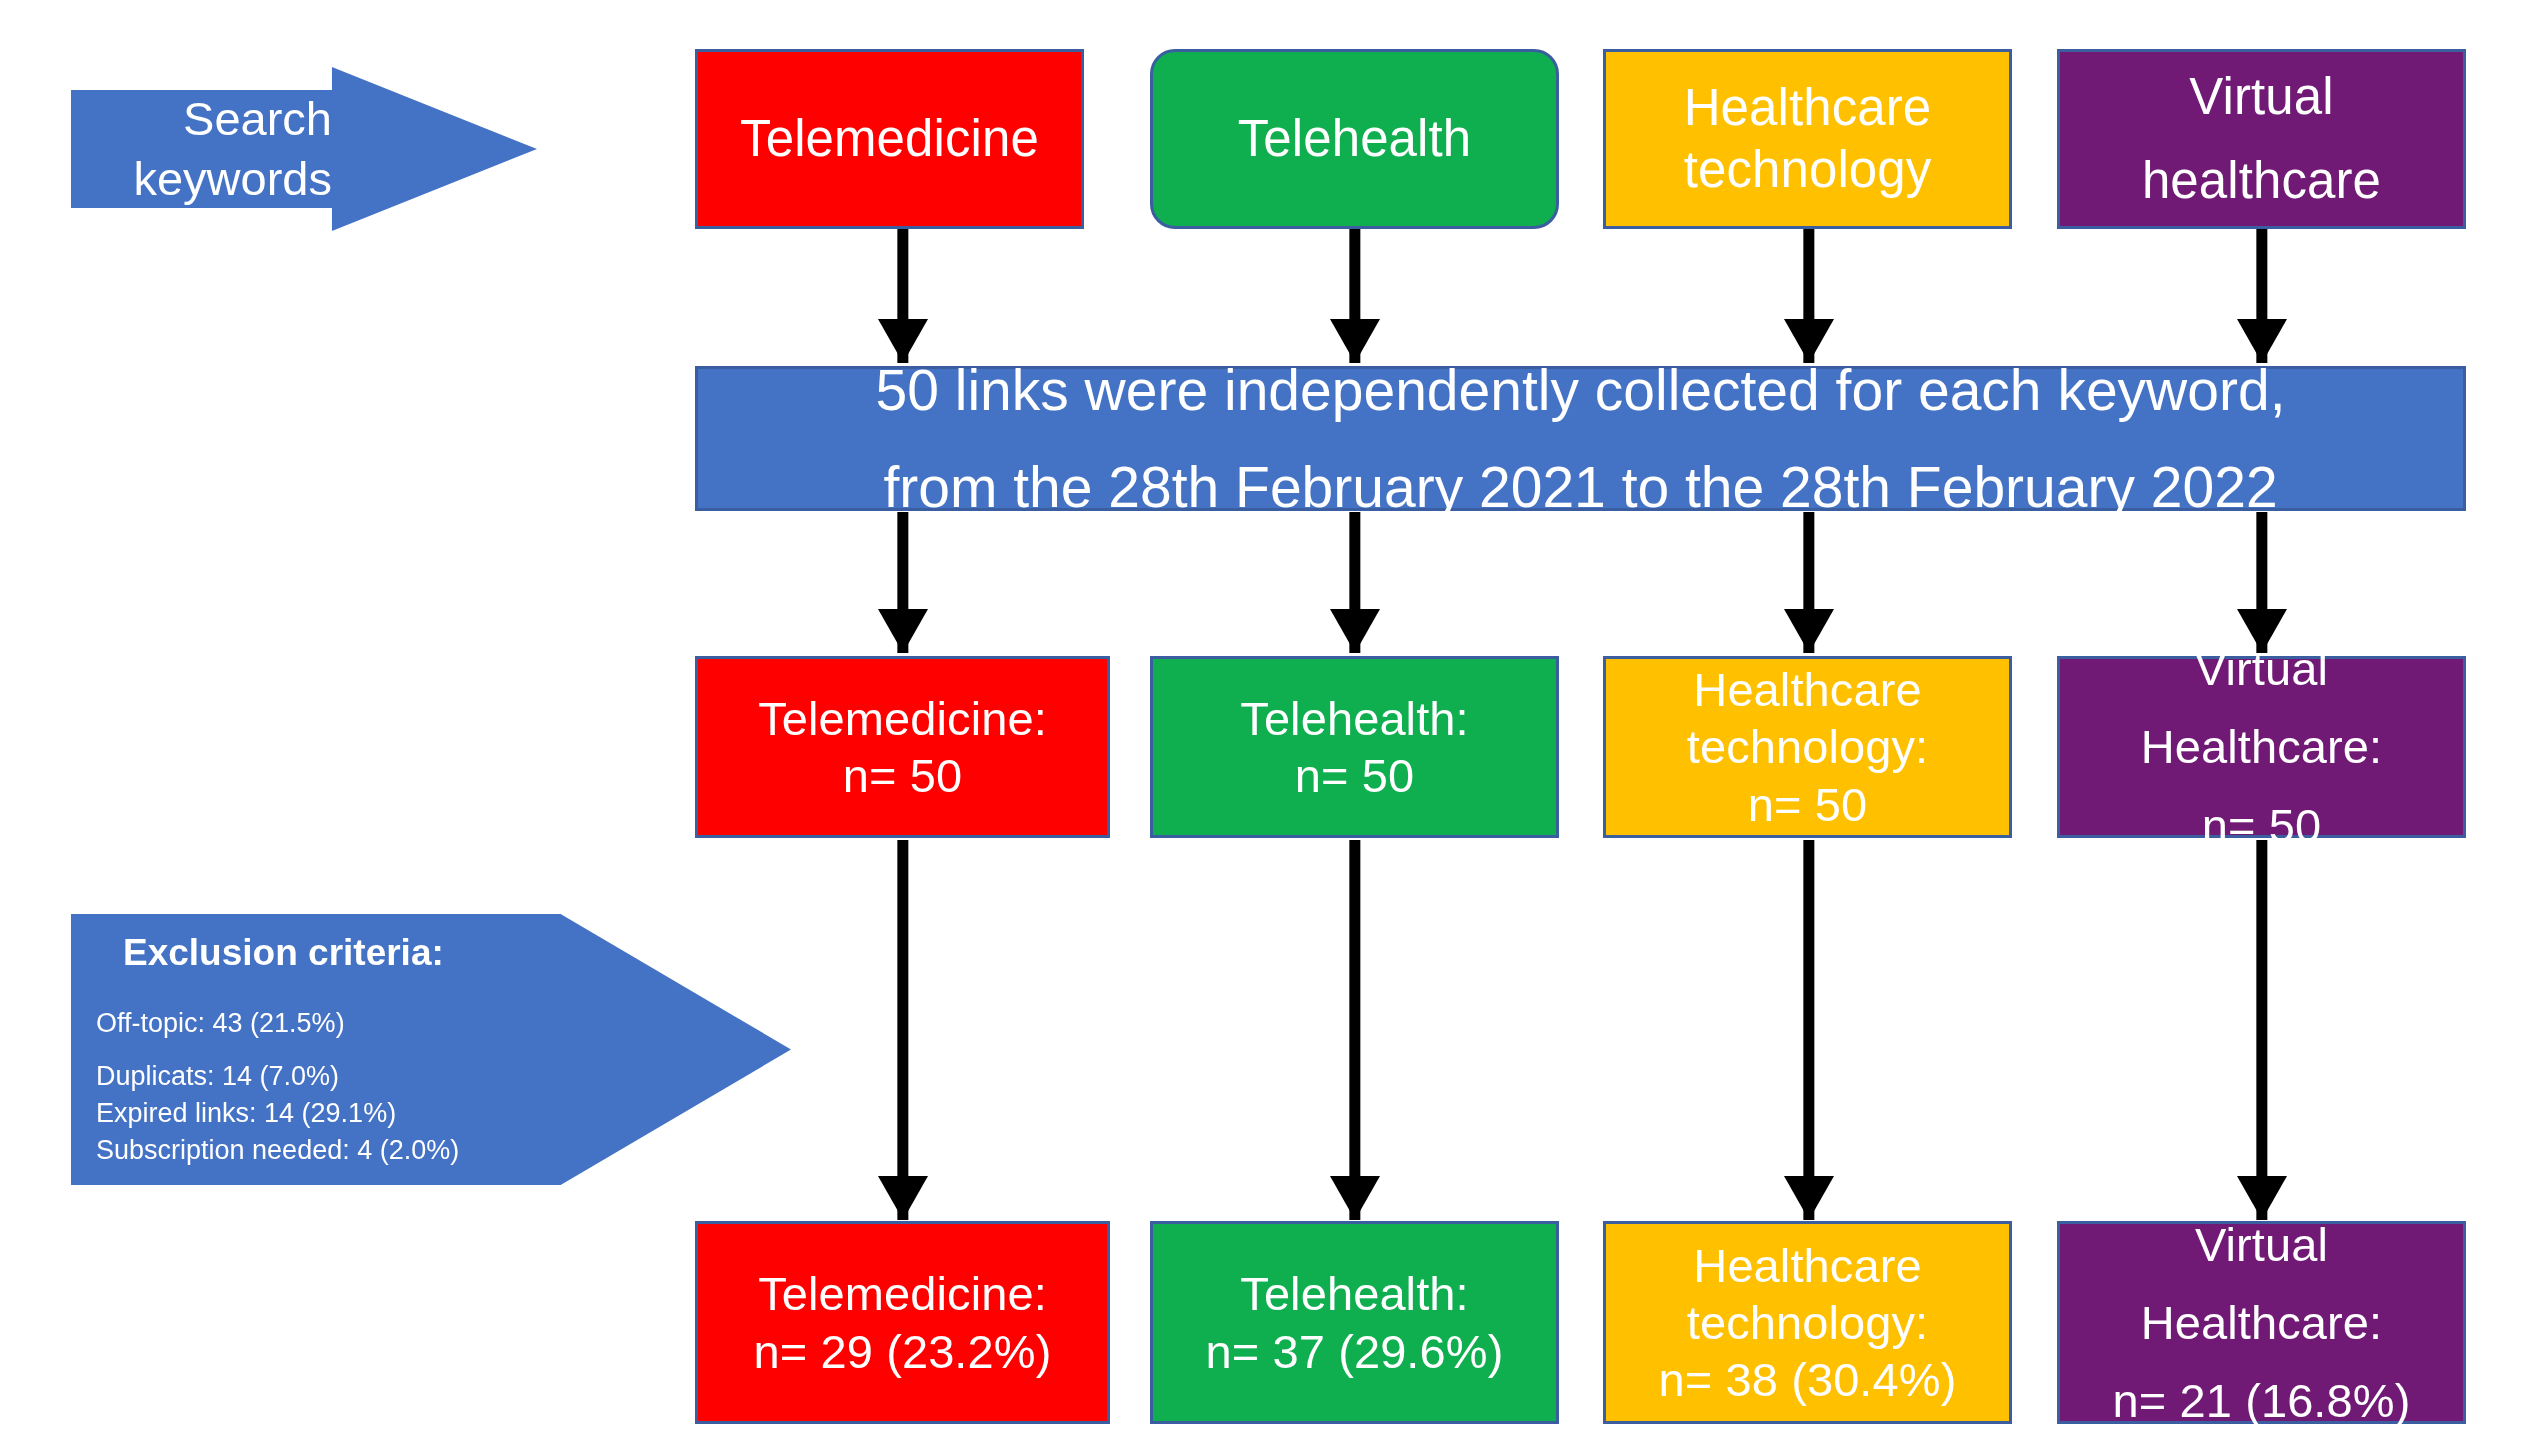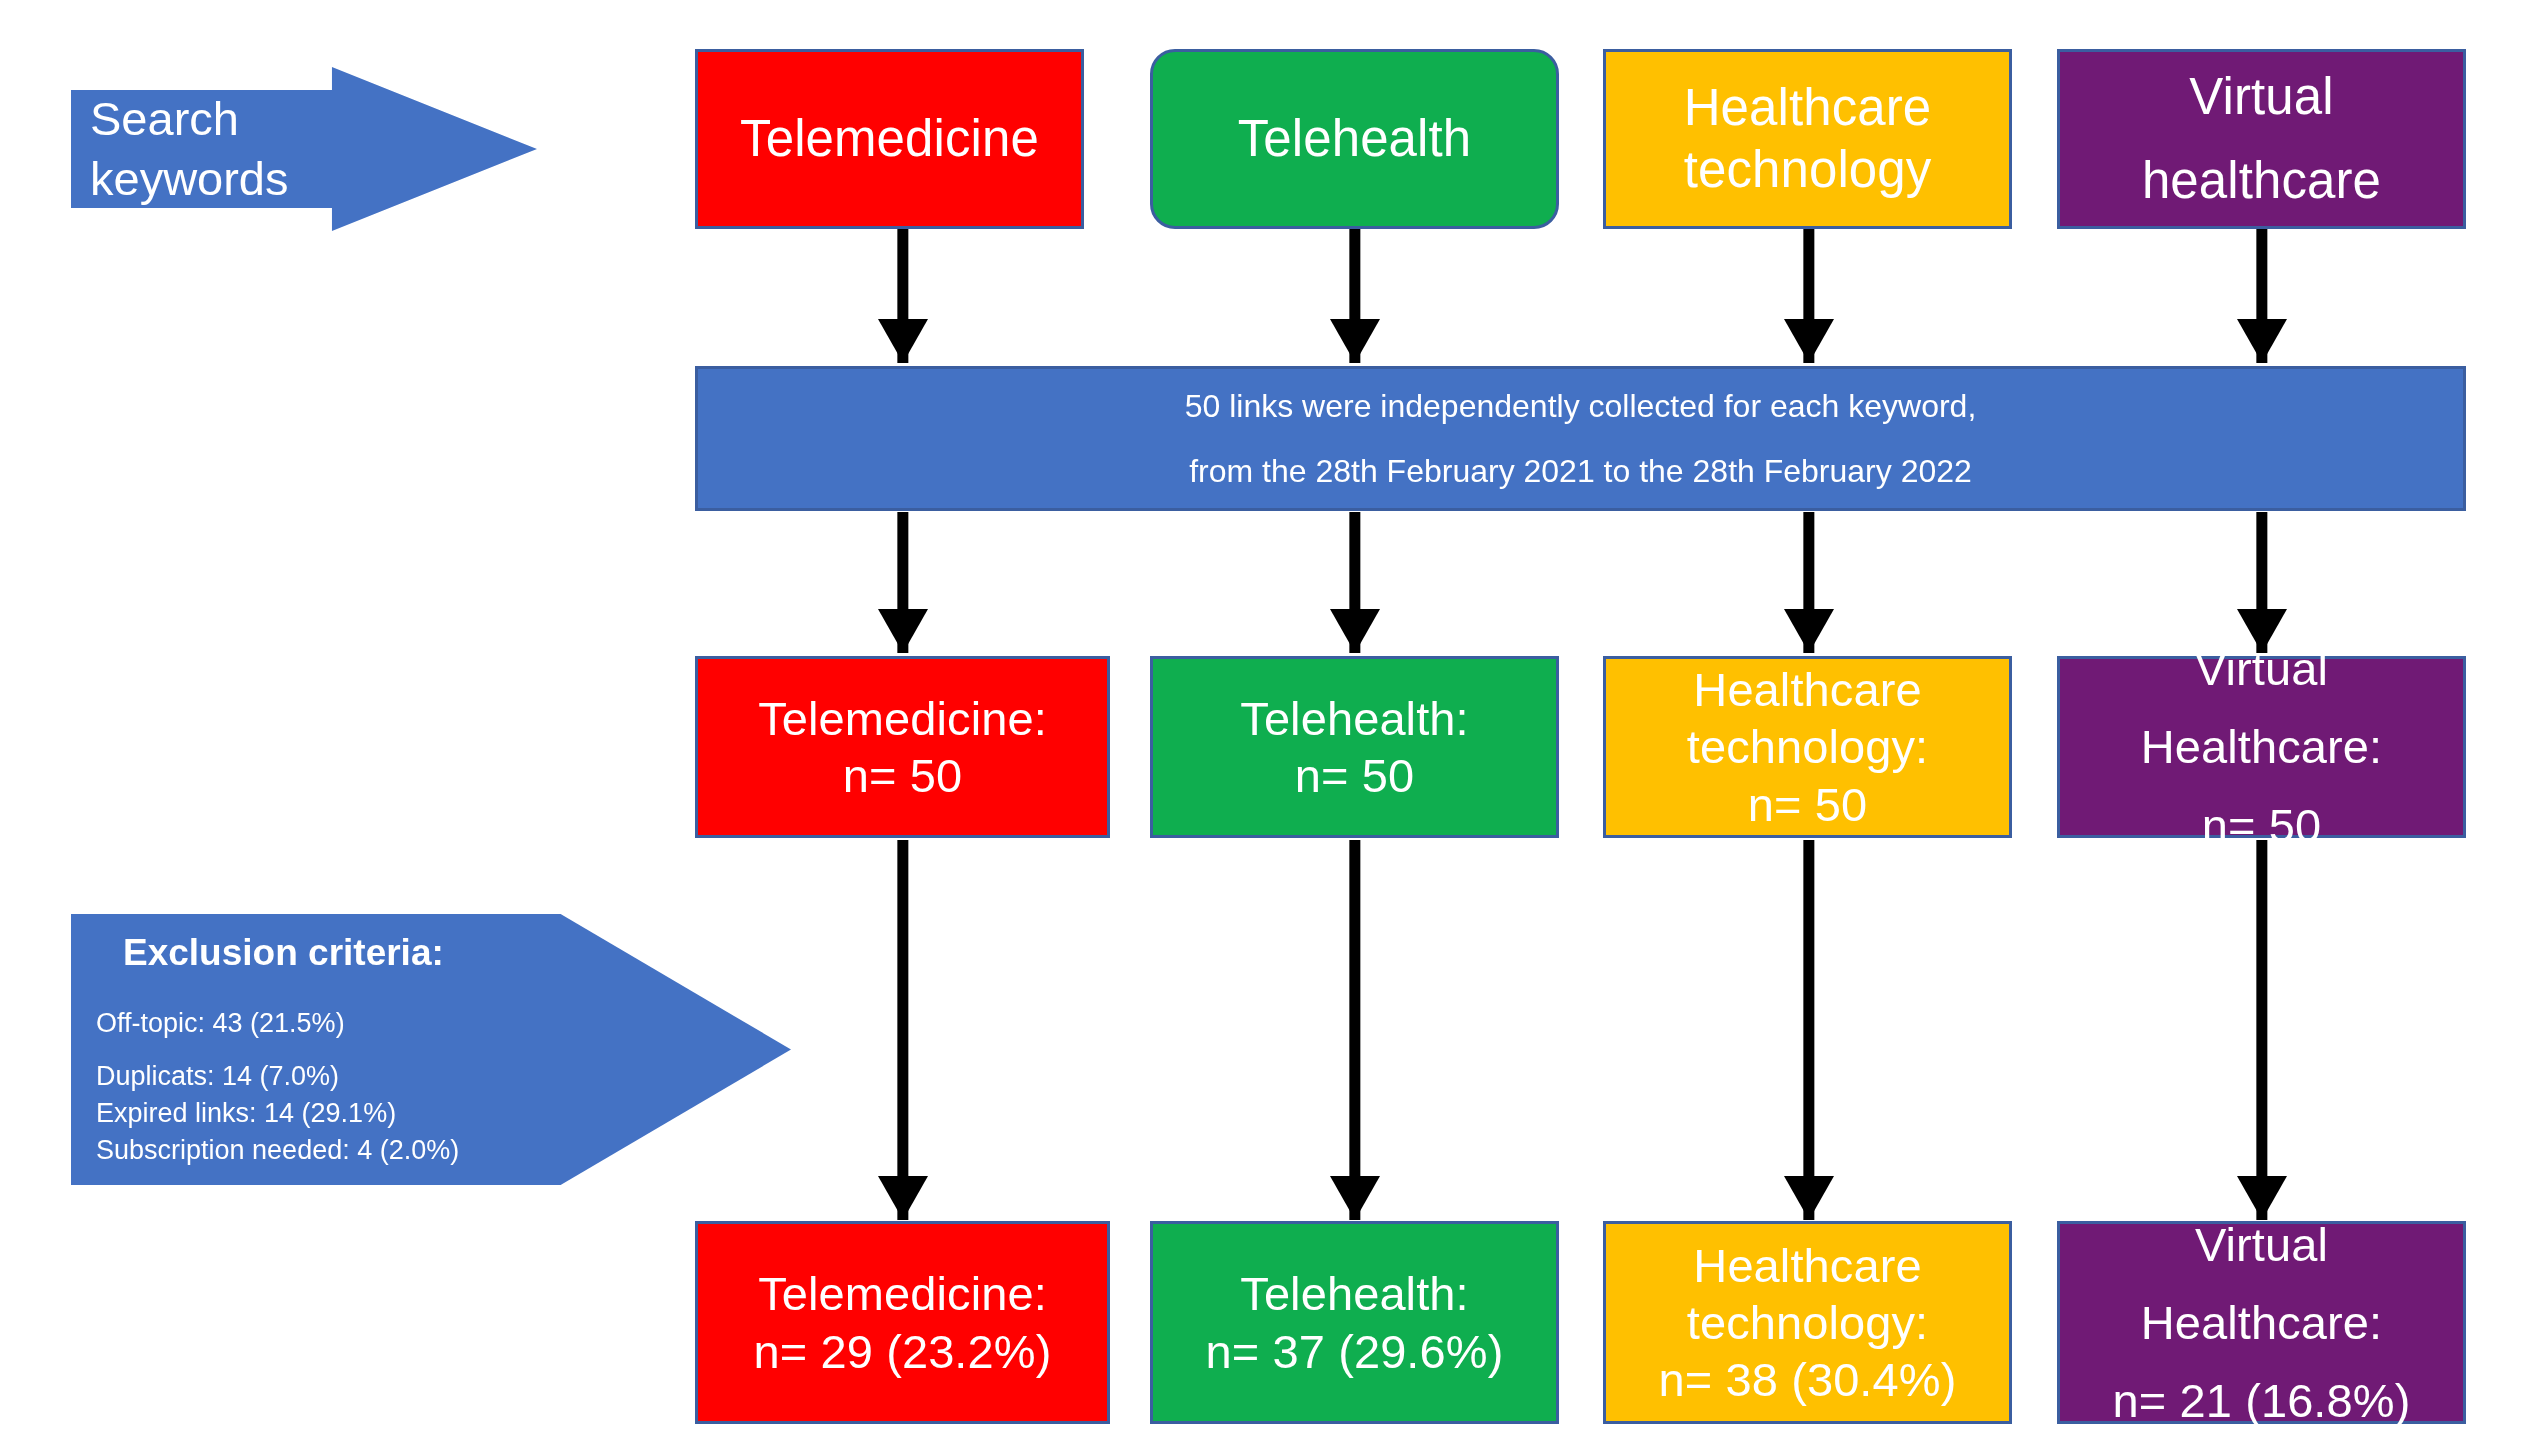--- a/index.html
+++ b/index.html
@@ -56,21 +56,21 @@
     height: 145px;
     box-sizing: border-box;
     border: 3.5px solid #3B5EA0;
     background: #4472C4;
     color: #ffffff;
     display: flex;
     flex-direction: column;
     align-items: center;
     justify-content: center;
     text-align: center;
-    font-size: 32px;
+    font-size: 57px;
     line-height: 1.28;
     gap: 24px;
   }
   .banner .ln { display: block; white-space: nowrap; }
 
   
   .row2 { height: 182px; top: 656px; font-size: 47px; }
   .r2c1 { left: 695px;  width: 415px; }
   .r2c2 { left: 1150px; width: 409px; }
   .r2c3 { left: 1603px; width: 409px; }
@@ -124,26 +124,25 @@
     display: flex;
     flex-direction: column;
     justify-content: center;
   }
   .callout.search {
     left: 71px;
     top: 67px;
     width: 466px;
     height: 164px;
     clip-path: polygon(0 14%, 56% 14%, 56% 0, 100% 50%, 56% 100%, 56% 86%, 0 86%);
-    align-items: flex-start;
+    align-items: flex-end;
     padding-right: 205px;
     text-align: center;
     font-size: 47px;
     line-height: 1.28;
-    padding-left: 19px;
   }
   .callout.search .ln { display: block; white-space: nowrap; }
 
   .callout.exclusion {
     left: 71px;
     top: 914px;
     width: 720px;
     height: 271px;
     clip-path: polygon(0 0, 68% 0, 100% 50%, 68% 100%, 0 100%);
     align-items: flex-start;

